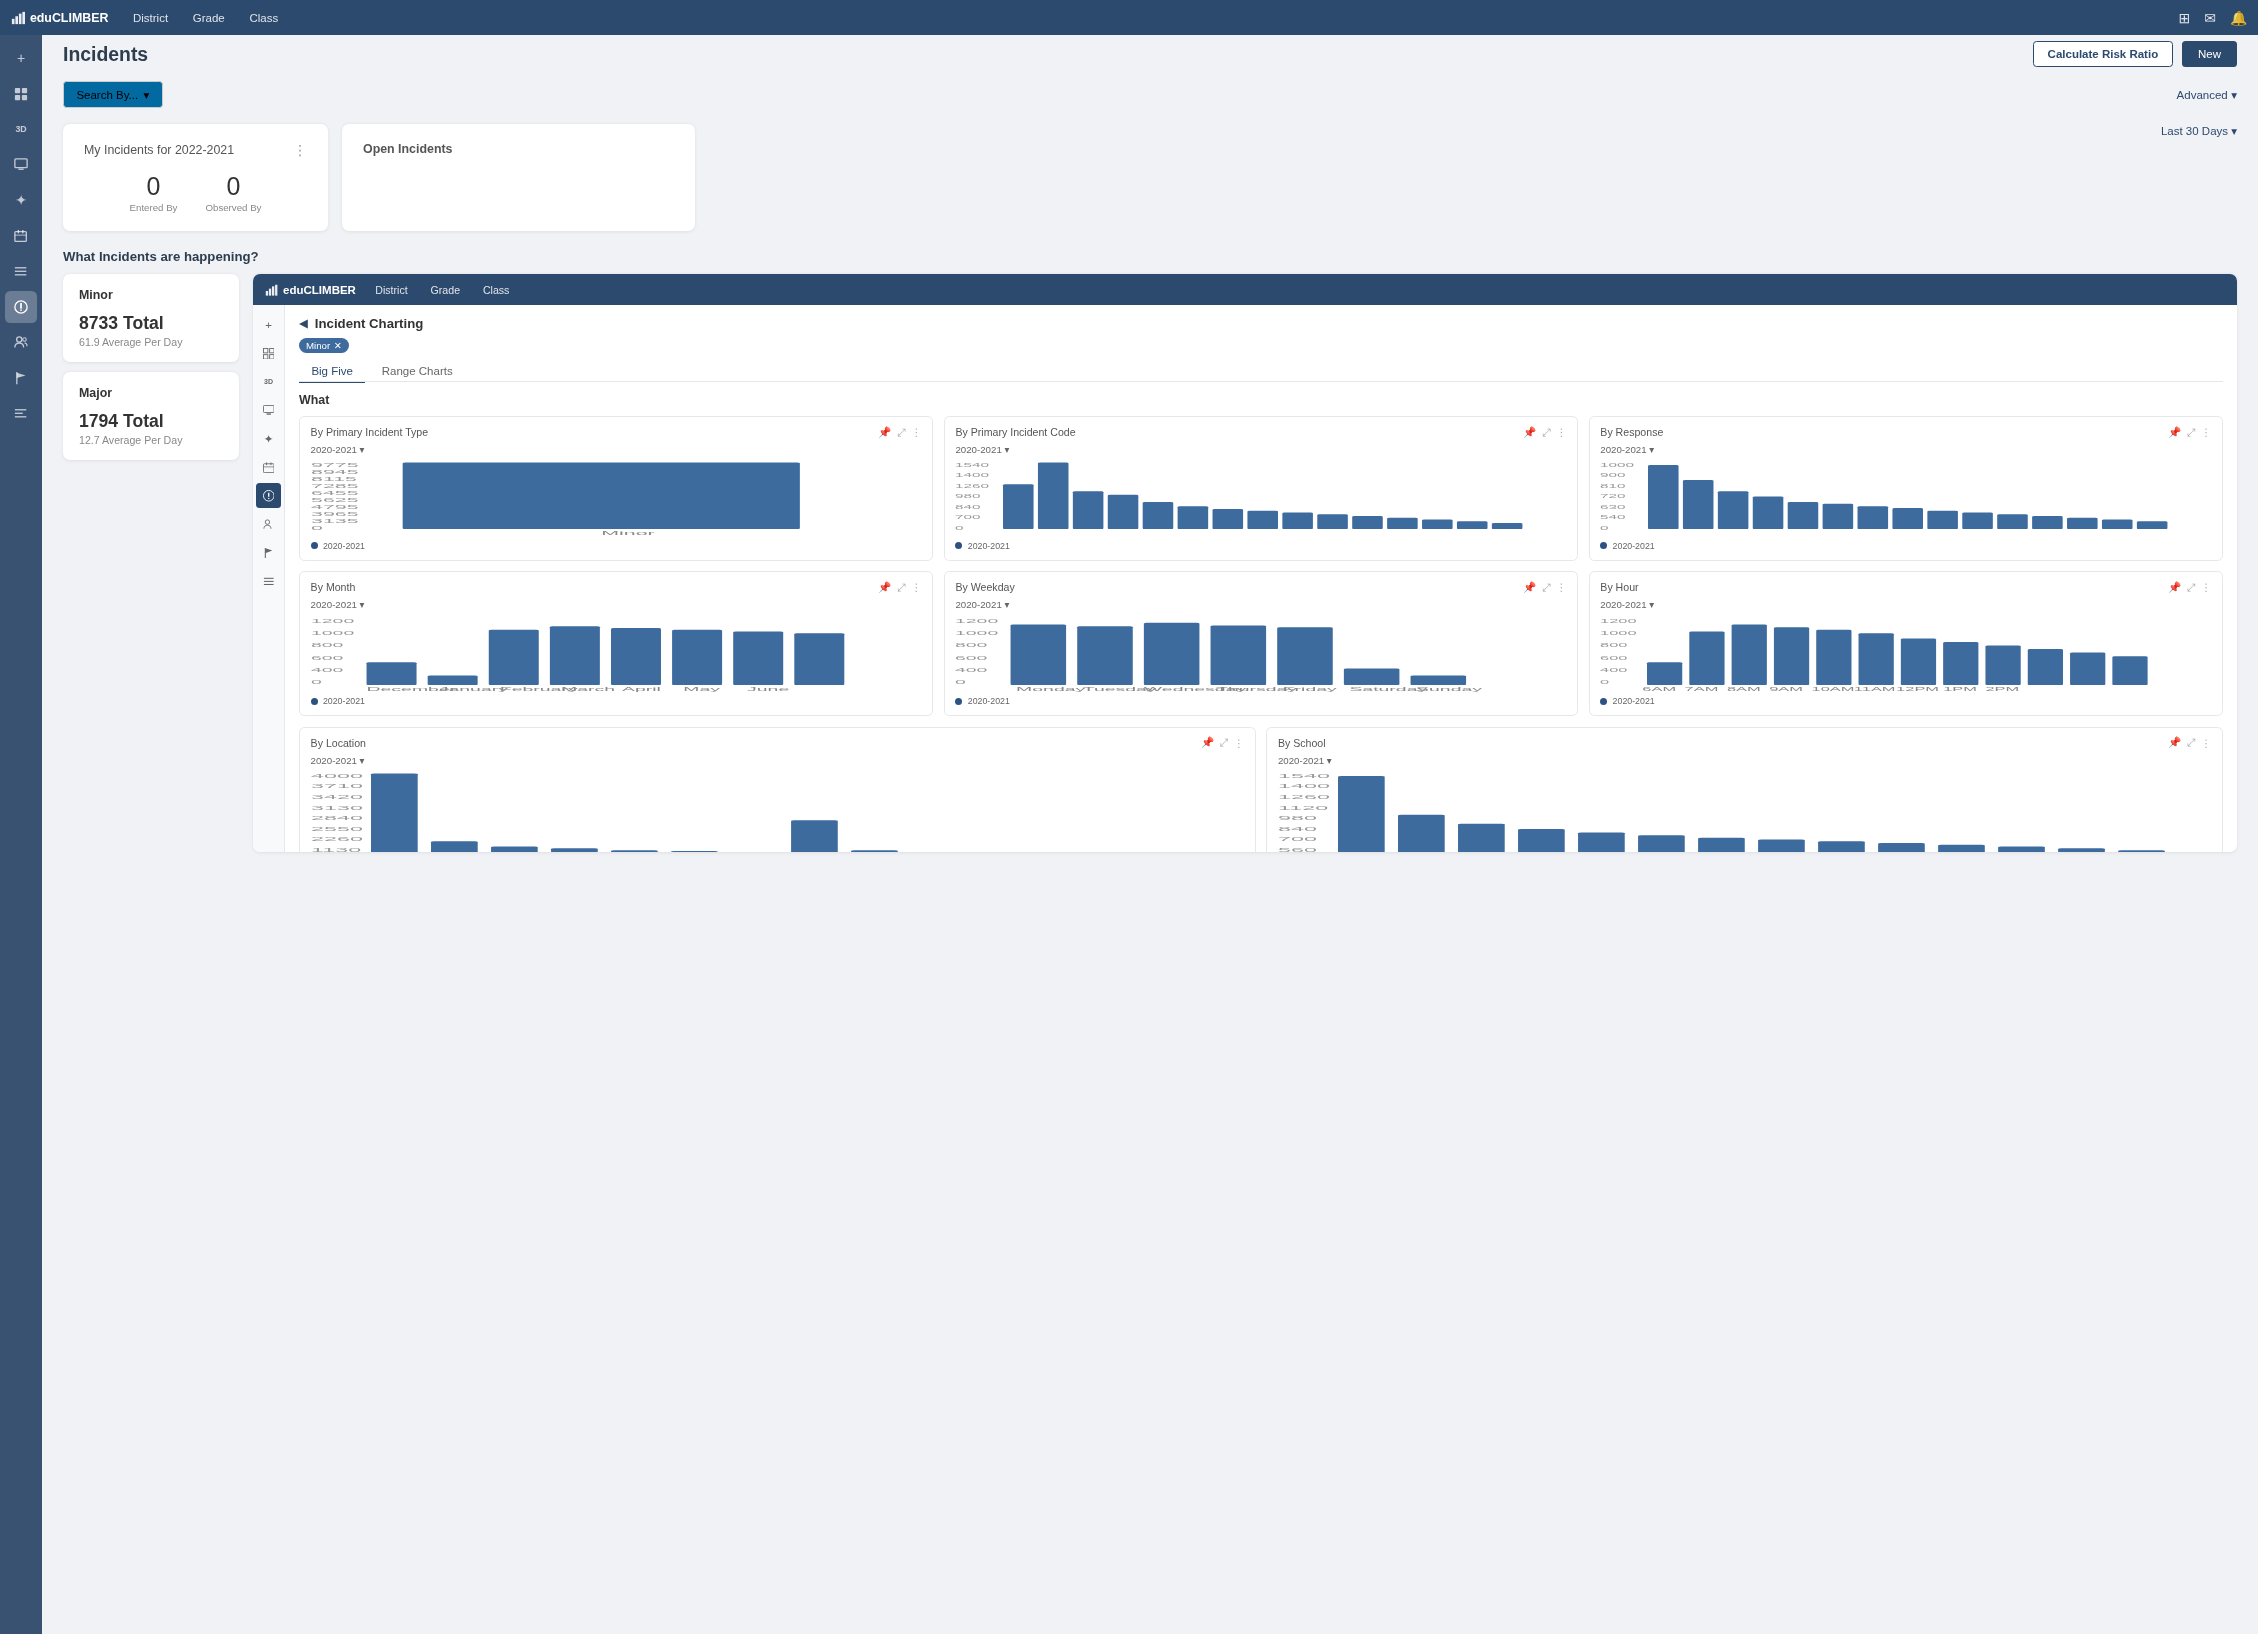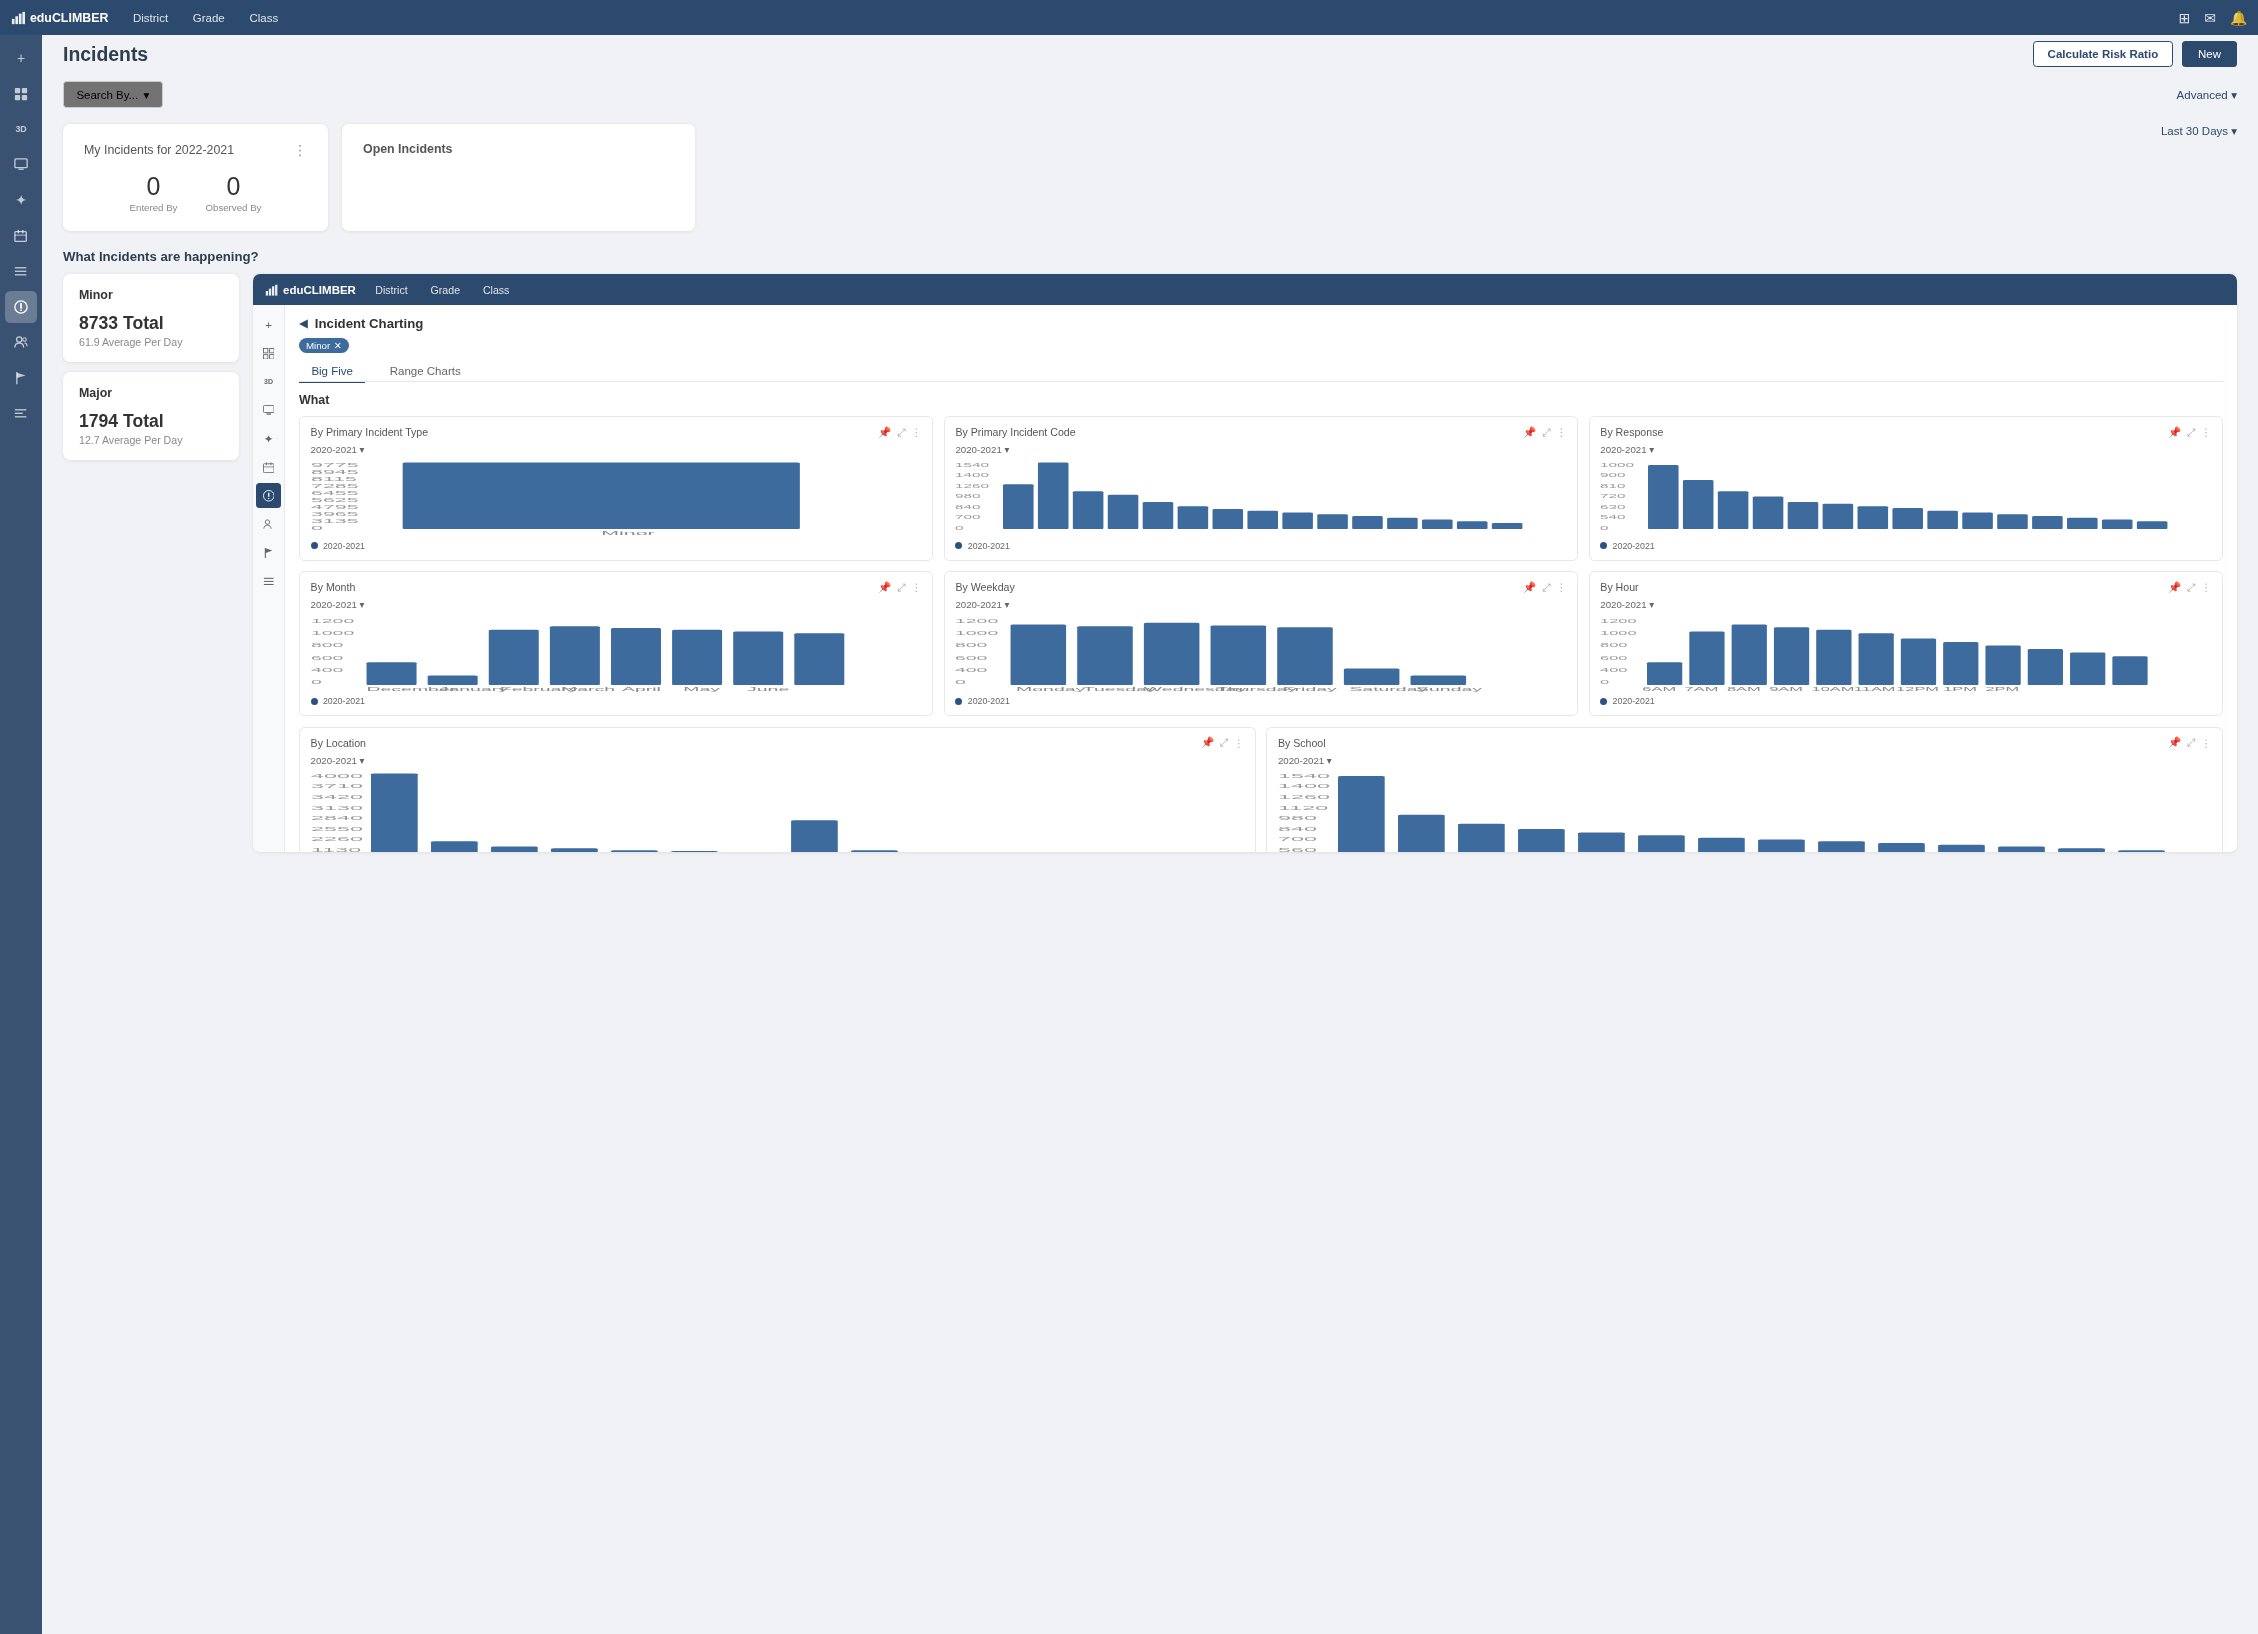--- a/index.html
+++ b/index.html
@@ -115,21 +115,21 @@
 
     
     .search-bar {
       display: flex;
       align-items: center;
       justify-content: space-between;
       margin-bottom: 16px;
     }
     .search-by-btn {
       padding: 5.3px 12.4px;
-      background: #737373;
+      background: #0369a1;
       border: 0.9px solid #ccc;
       border-radius: 3.5px;
       cursor: pointer;
       display: flex; align-items: center; gap: 5.3px;
       font-size: 11.5px;
     }
     .advanced-link {
       color: #2c4a6e;
       cursor: pointer;
       font-size: 11.5px;
@@ -345,21 +345,21 @@
     .filter-badge {
       background: #3d6b9e;
       color: white;
       padding: 1.8px 7px;
       border-radius: 8.8px;
       font-size: 9.7px;
       display: inline-flex; align-items: center; gap: 3.5px;
     }
 
     .chart-tabs {
-      display: flex; gap: 12px;
+      display: flex; gap: 4px;
       border-bottom: 1.8px solid #e5e7eb;
       margin-bottom: 10.6px;
     }
     .chart-tab {
       padding: 5.3px 12.4px;
       cursor: pointer;
       font-size: 11.5px;
       color: #666;
       border-bottom: 1.8px solid transparent;
       margin-bottom: -1.8px;

